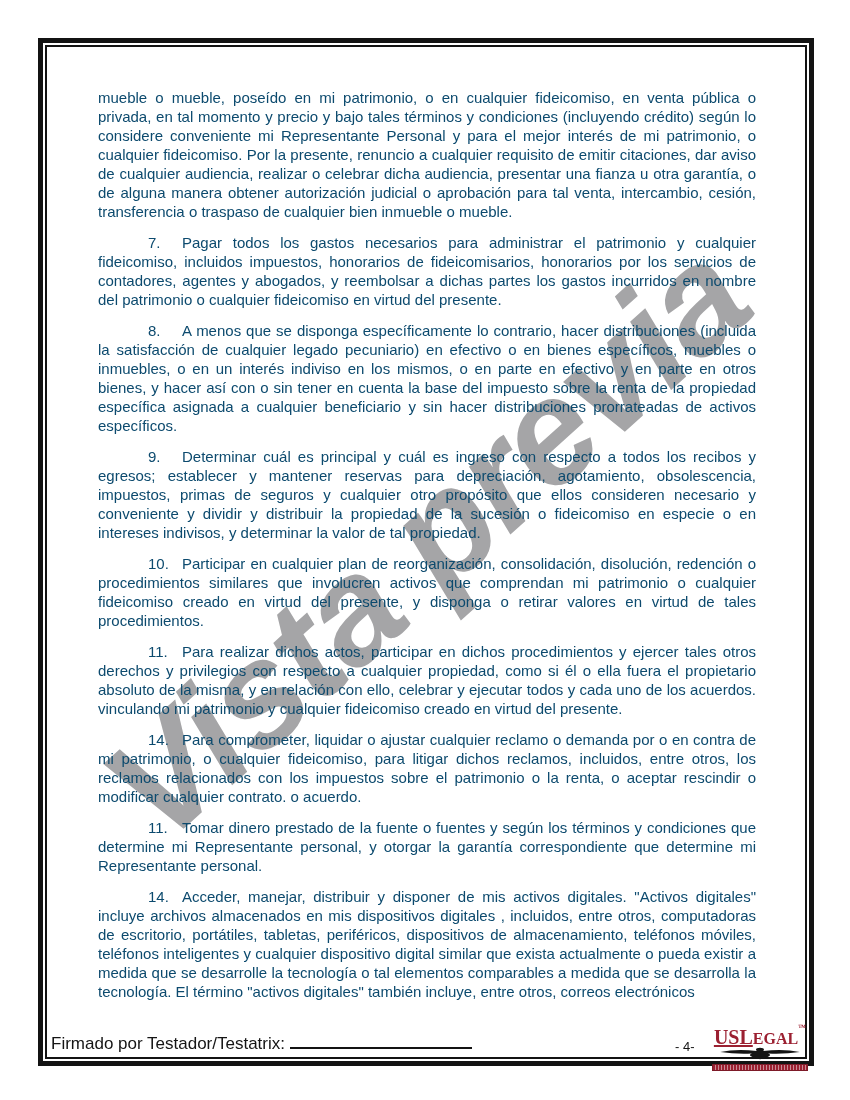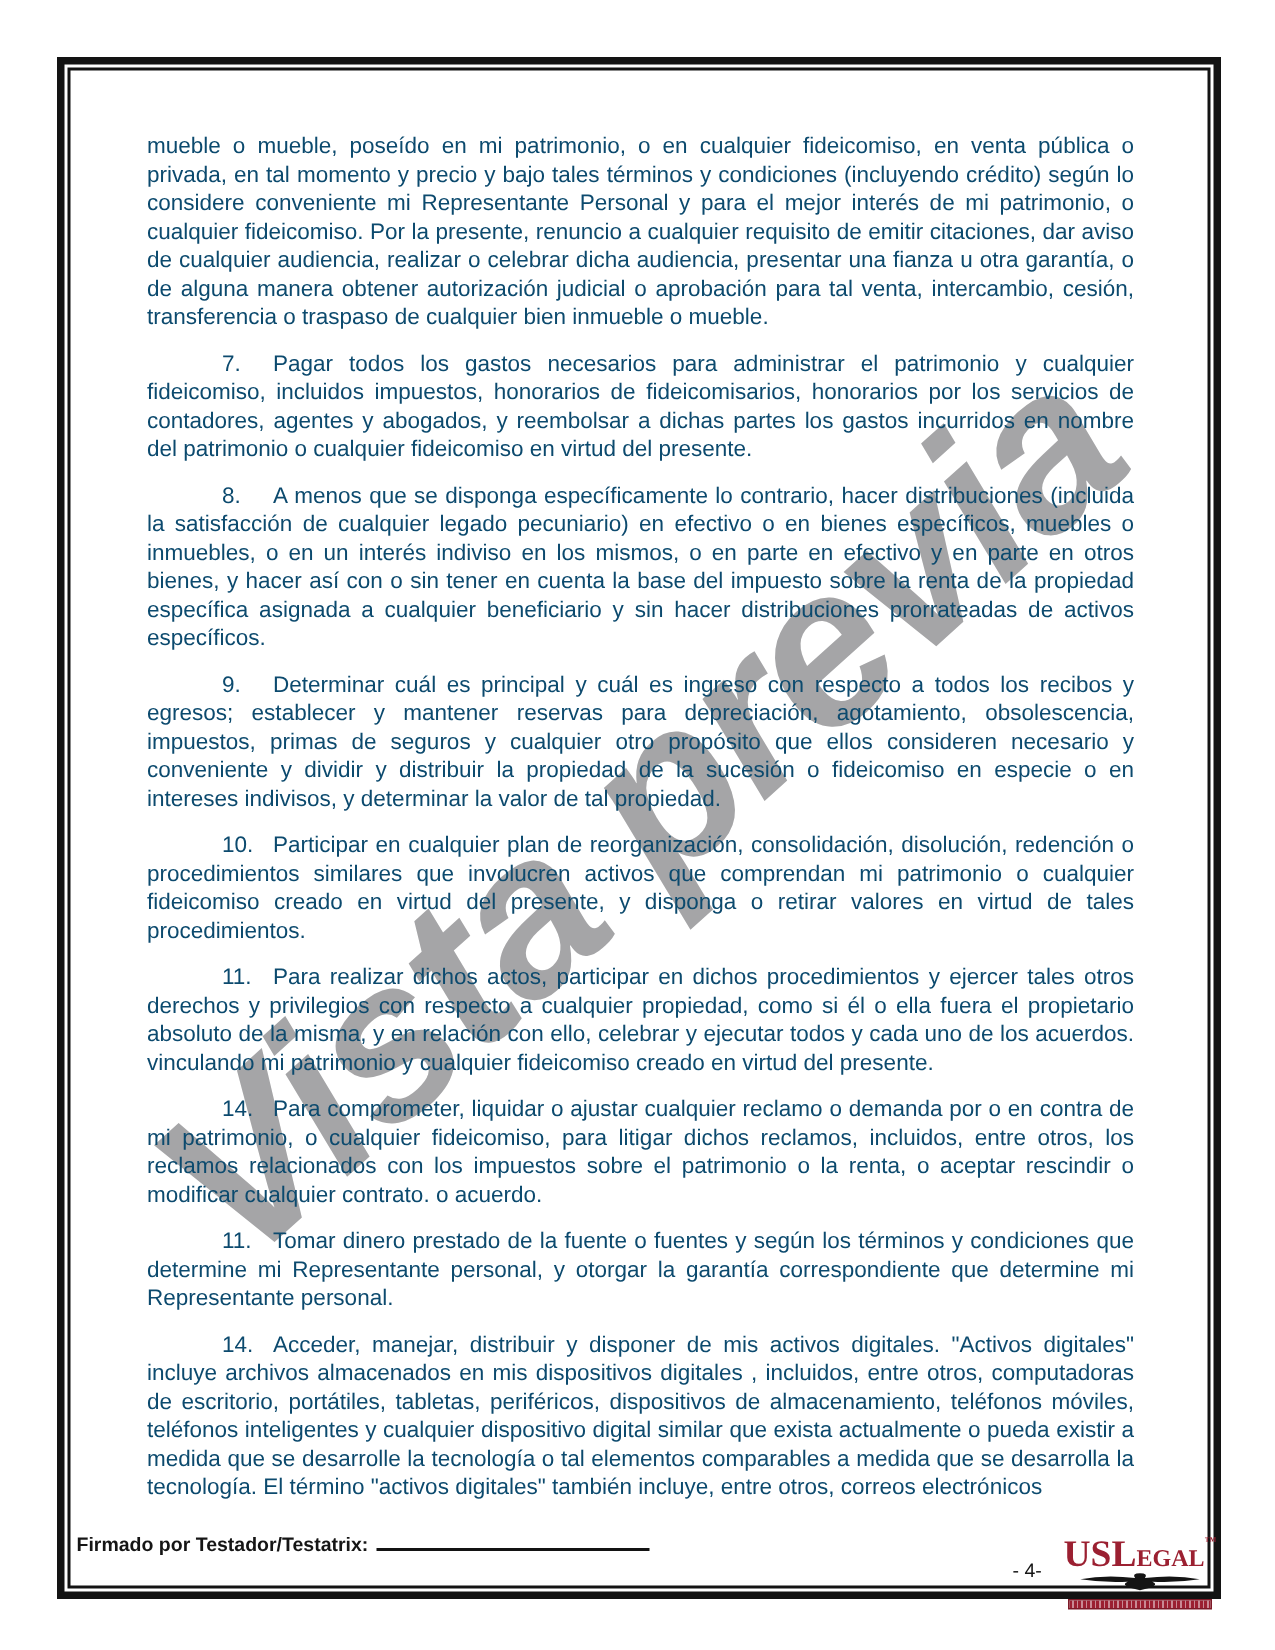--- a/index.html
+++ b/index.html
@@ -48,25 +48,24 @@
     font-size: 15px;
     line-height: 19px;
     text-align: justify;
     color: #0c4a6e;
   }
   .para { margin-bottom: 12px; text-indent: 50px; }
   .para.first { text-indent: 0; }
   .pnum { display: inline-block; min-width: 34px; text-indent: 0; }
   .footer-row {
     position: absolute;
-    left: 4px; bottom: 20px;
+    left: 4px; bottom: 3px;
     z-index: 2;
-    font-size: 13px;
+    font-size: 17px;
     white-space: nowrap;
-    font-weight: bold;
   }
   .sig-line {
     display: inline-block;
     width: 182px;
     height: 3px;
     border-bottom: 2px solid #131313;
     margin-left: 5px;
     vertical-align: baseline;
   }
   .page-num {
@@ -82,21 +81,21 @@
     z-index: 5;
     text-align: center;
     line-height: 1;
   }
   .logo-text {
     font-family: "Liberation Serif", serif;
     font-weight: bold;
     color: #9b2031;
     white-space: nowrap;
   }
-  .logo-text .big { font-size: 25px; letter-spacing: 0px; }
+  .logo-text .big { font-size: 20px; letter-spacing: 0px; text-decoration: underline; }
   .logo-text .small { font-size: 16px; letter-spacing: 0px; }
   .logo-text .tm { font-size: 8px; vertical-align: 14px; color: #9b2031; }
   .logo-eagle { margin-top: -3px; height: 13px; }
   .logo-bar {
     margin: 1px auto 0 auto;
     width: 96px;
     height: 7px;
     background: repeating-linear-gradient(90deg,
       #9b2031 0px, #9b2031 2px,
       #c98a94 2px, #c98a94 3px);

